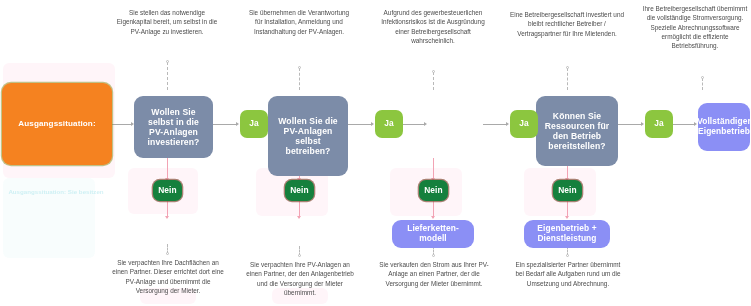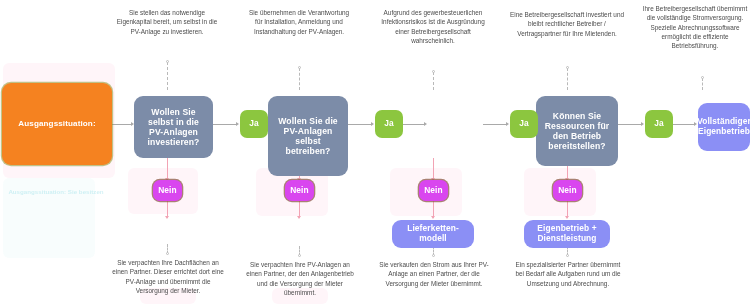--- a/index.html
+++ b/index.html
@@ -50,21 +50,21 @@
     padding: 4px 6px;
   }
 
   .yes-node {
     background: #8cc63f;
     border-radius: 7px;
     font-size: 8.4px;
   }
 
   .no-node {
-    background: #d946ef;
+    background: #15803d;
     border-radius: 7px;
     font-size: 8.4px;
     box-shadow: 0 0 0 1.3px rgba(140,90,70,.75);
   }
 
   .result-node {
     background: #8b8ff5;
     border-radius: 9px;
     font-size: 8.4px;
     padding: 4px 5px;

